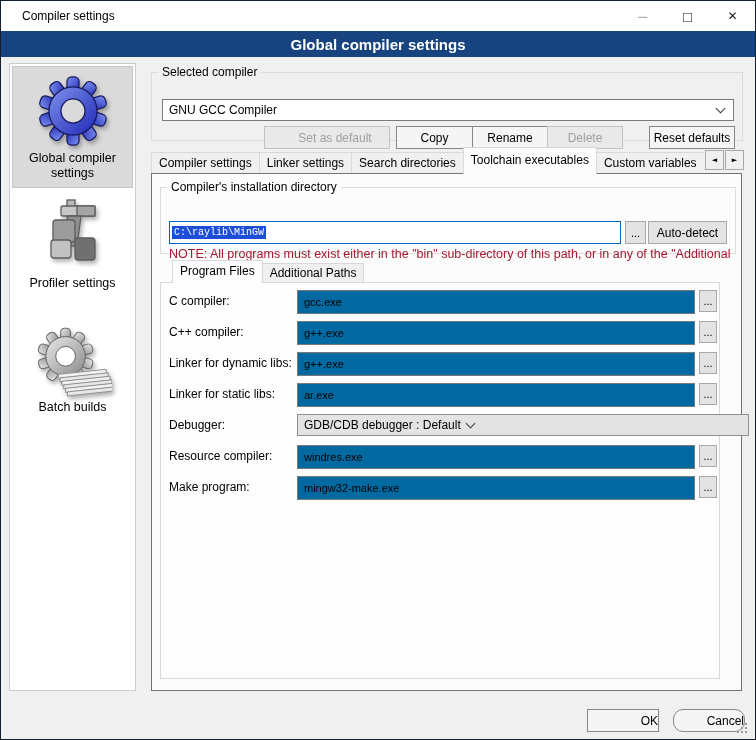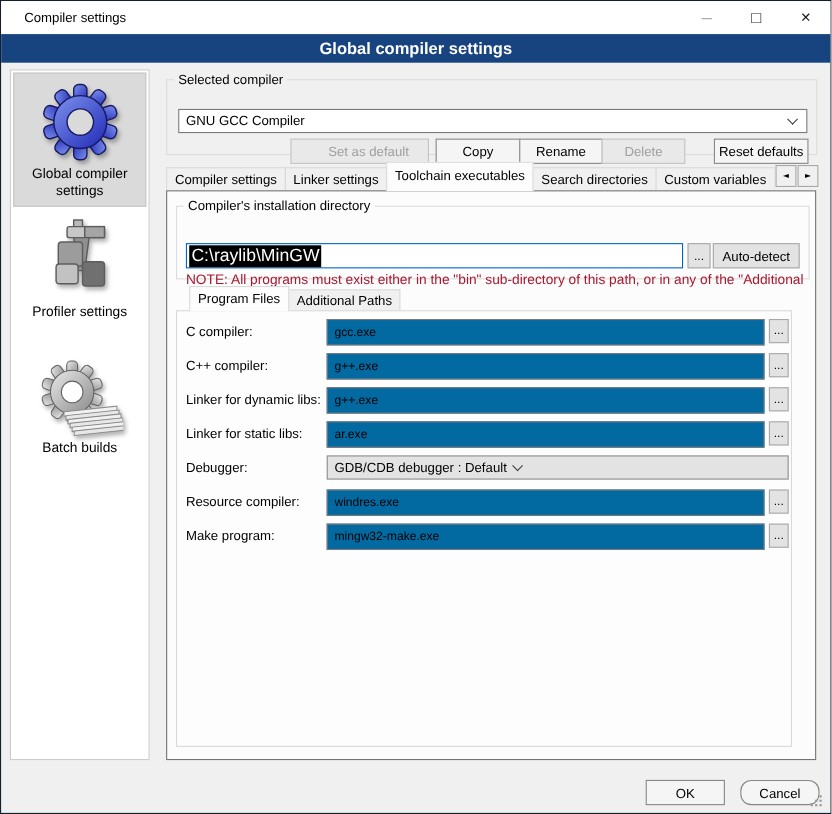--- a/index.html
+++ b/index.html
@@ -62,21 +62,21 @@
                display:flex; align-items:center; justify-content:center;
                font-family:"DejaVu Sans", sans-serif; font-size:7px; color:#000; }
 
   .page { position:absolute; left:150px; top:172px; width:591px; height:518px;
           background:#fcfcfc; border:1px solid #737373; z-index:1; }
 
   
   .grp-install { position:absolute; left:8px; top:6px; width:576px; height:74px; }
   .dir-input { position:absolute; left:8px; top:27px; width:452px; height:23px;
                background:#ffffff; border:1px solid #0067c0; display:flex; align-items:center; padding-left:2px; }
-  .dir-input .sel { background:#000000; color:#ffffff; font-size:16px; padding:1px 2px; white-space:pre; }
+  .dir-input .sel { background:#1d4ed8; color:#ffffff; font-size:10px; padding:1px 2px; white-space:pre;font-family:Liberation Mono, monospace; }
   .browse-btn { position:absolute; width:21px; height:23px; background:#e3e3e3; border:1px solid #a8a8a8;
                 display:flex; align-items:flex-end; justify-content:center; font-size:11px; line-height:10px;
                 padding-bottom:5px; color:#000; }
   .autodetect { position:absolute; left:487px; top:27px; width:79px; height:23px;
                 background:#e3e3e3; border:1px solid #a8a8a8;align-items:center; }
   .note-text { position:absolute; left:8px; top:53px; width:562px; white-space:nowrap; overflow:hidden;
                color:#a71930; font-size:12.5px; }
 
   
   .subtabs-strip { position:absolute; left:8px; top:86px; height:23px; display:flex; align-items:flex-end;padding-left:12px; }
@@ -87,25 +87,25 @@
                 background:#fdfdfd; border:1px solid #d9d9d9; z-index:1; }
 
   .field-row { position:absolute; left:0; width:100%; height:22px; }
   .field-row .flabel { position:absolute; left:8px; top:0; line-height:22px; font-size:12px; color:#000; }
   .field-input { position:absolute; left:136px; top:0; width:398px; height:24px;
                  background:#0369a1; border:1px solid #7a7a7a; font-family:"Liberation Sans", sans-serif;
                  font-size:11px; padding-left:6px; color:#000; }
   .field-browse { position:absolute; left:538px; top:0; width:18px; height:22px; background:#e3e3e3;
                   border:1px solid #a8a8a8; display:flex; align-items:flex-end; justify-content:center;
                   font-size:11px; line-height:9px; padding-bottom:5px; }
-  .field-combo { position:absolute; left:136px; top:0; width:420px; height:22px;
+  .field-combo { position:absolute; left:136px; top:0; width:452px; height:22px;
                  background:#e3e3e3; border:1px solid #8f8f8f; display:flex; align-items:center; padding-left:6px; }
 
   
-  .footer-btn { position:absolute; top:708px; width:72px; height:23px; }
+  .footer-btn { position:absolute; top:708px; width:72px; height:23px;justify-content:flex-end; }
   .btn-ok { left:586px; }
   .btn-cancel { left:672px;border-radius:10px; }
   .resize-grip { position:absolute; right:16px; bottom:14px; width:2px; height:2px; background:transparent;
                  box-shadow: 8px 0 0 #9a9a9a, 4px 4px 0 #9a9a9a, 8px 4px 0 #9a9a9a,
                              0 8px 0 #9a9a9a, 4px 8px 0 #9a9a9a, 8px 8px 0 #9a9a9a; }
 </style>
 </head>
 <body>
 
 <div id="window">
@@ -237,22 +237,22 @@
       <span>Delete</span>
     </div>
     <div class="btn btn-row-abs" style="left:497px; width:86px;">
       <span>Reset defaults</span>
     </div>
   </fieldset>
 
   <div class="tabs-strip">
     <div class="tab"><span>Compiler settings</span></div>
     <div class="tab"><span>Linker settings</span></div>
+    <div class="tab"><span>Search directories</span></div>
     <div class="tab active"><span>Toolchain executables</span></div>
-    <div class="tab"><span>Search directories</span></div>
     <div class="tab"><span>Custom variables</span></div>
     <div class="tab"></div>
   </div>
   <div class="tab-arrows">
     <div class="arrow-btn">
         <span>◄</span>
       </div>
     <div class="arrow-btn">
         <span>►</span>
       </div>

